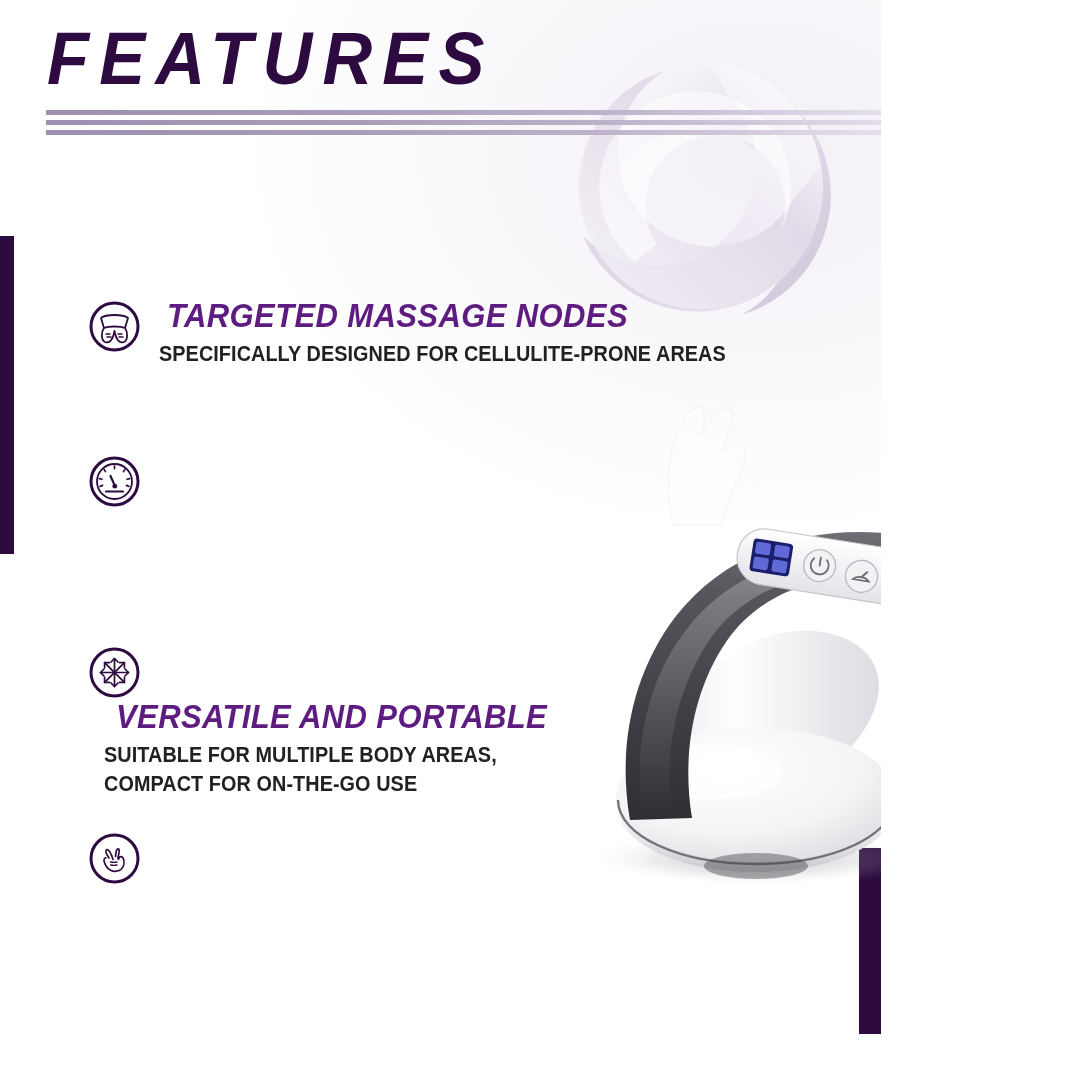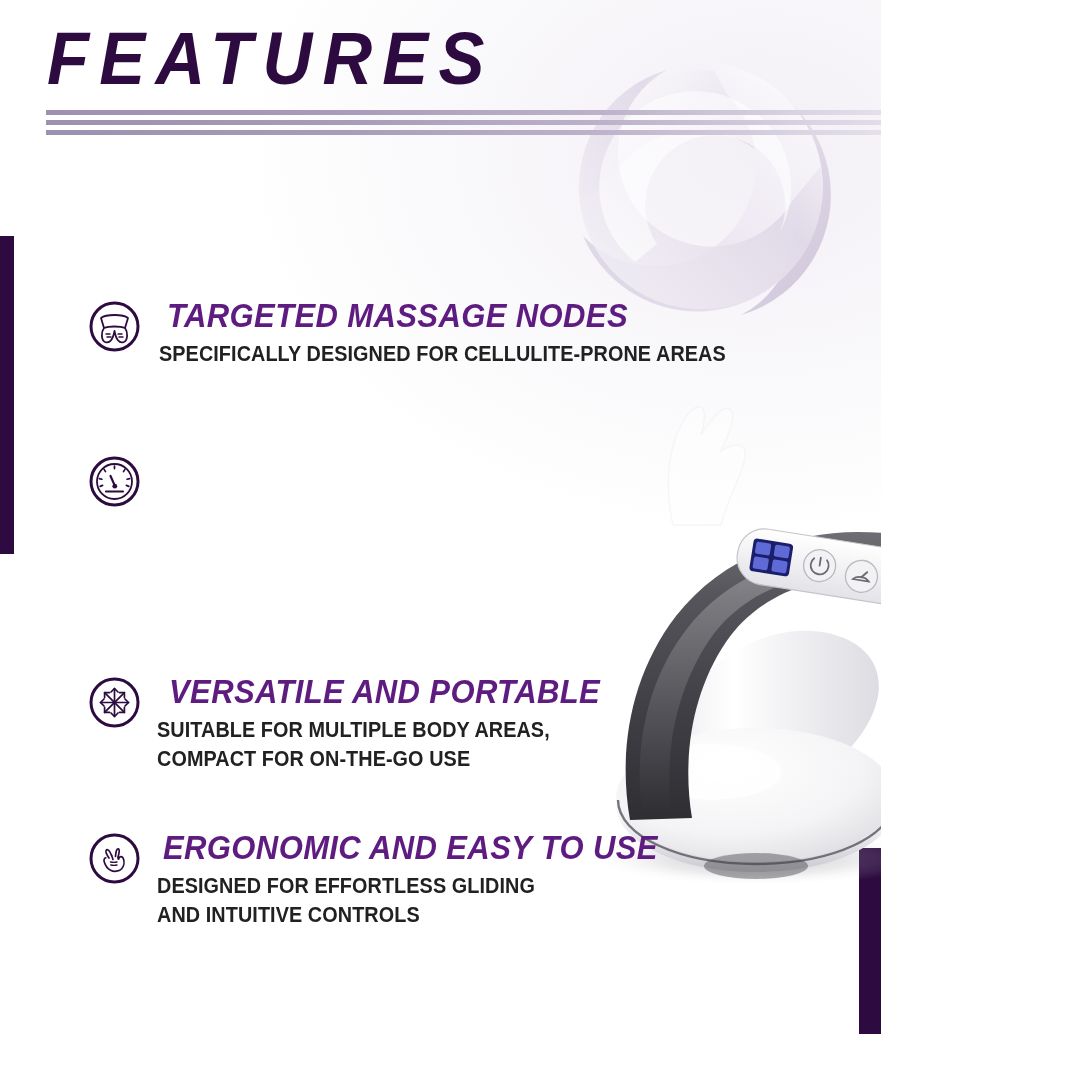--- a/index.html
+++ b/index.html
@@ -61,21 +61,21 @@
     width:22px; height:186px;
     background:#2d0b40;
   }
 
   
   .features { position:absolute; left:0; top:0; width:700px; }
 
   .feature { position:absolute; display:flex; align-items:flex-start; }
   .feature.f1 { left:88px; top:250px;margin-top:48px; }
   .feature.f2 { left:88px; top:453px; }
-  .feature.f3 { left:88px; top:674px; }
+  .feature.f3 { left:88px; top:644px;flex-direction:column; }
   .feature.f4 { left:88px; top:830px; }
 
   .ficon {
     width:53px; height:53px;
     flex:0 0 53px;
     margin-top:2px;
   }
   .ficon svg { display:block; width:53px; height:53px; }
 
   .ftext { margin-left:22px; }
@@ -345,21 +345,16 @@
           <path d="M21,26 C19,23 17,19 18.5,17.8 C20,16.7 22,19.5 23.6,23.5" fill="none" stroke="#2d0b40" stroke-width="1.7" stroke-linecap="round"></path>
           <path d="M27.5,24.5 C27.8,20.5 28.4,16.5 30.2,16.8 C32,17.1 31,21.5 30,25.5" fill="none" stroke="#2d0b40" stroke-width="1.7" stroke-linecap="round"></path>
           <path d="M18.5,25.5 C16.5,25.8 15.5,27.5 16.2,29.8 C17,32.5 19,36.5 22.5,38.2
                    C26,40 31,39.5 33.5,37 C36,34.5 36.5,30 35.5,27
                    C34.8,24.8 33,24.2 31.8,25 C30.6,25.8 30.6,27.5 30.6,27.5" fill="none" stroke="#2d0b40" stroke-width="1.7" stroke-linejoin="round"></path>
           <path d="M23.6,23.5 C24.5,25.8 25,27.5 25,27.5 M30,25.5 C30.3,26.6 30.4,27.2 30.4,27.2" fill="none" stroke="#2d0b40" stroke-width="1.7" stroke-linecap="round"></path>
           <path d="M22.5,30 C24.5,30.5 27,30.5 29,30" fill="none" stroke="#2d0b40" stroke-width="1.4" stroke-linecap="round"></path>
           <path d="M22.8,33 C24.8,33.5 27,33.5 29,33" fill="none" stroke="#2d0b40" stroke-width="1.4" stroke-linecap="round"></path>
         </svg>
       </div>
-      <div class="ftext">
-        <div class="fhead">ERGONOMIC AND EASY TO USE</div>
-        <div class="fsub">DESIGNED FOR EFFORTLESS GLIDING</div>
-        <div class="fsub" style="margin-top:0;">AND INTUITIVE CONTROLS</div>
-      </div>
     </div>
 
   </div>
 </div>
 
 </body></html>

